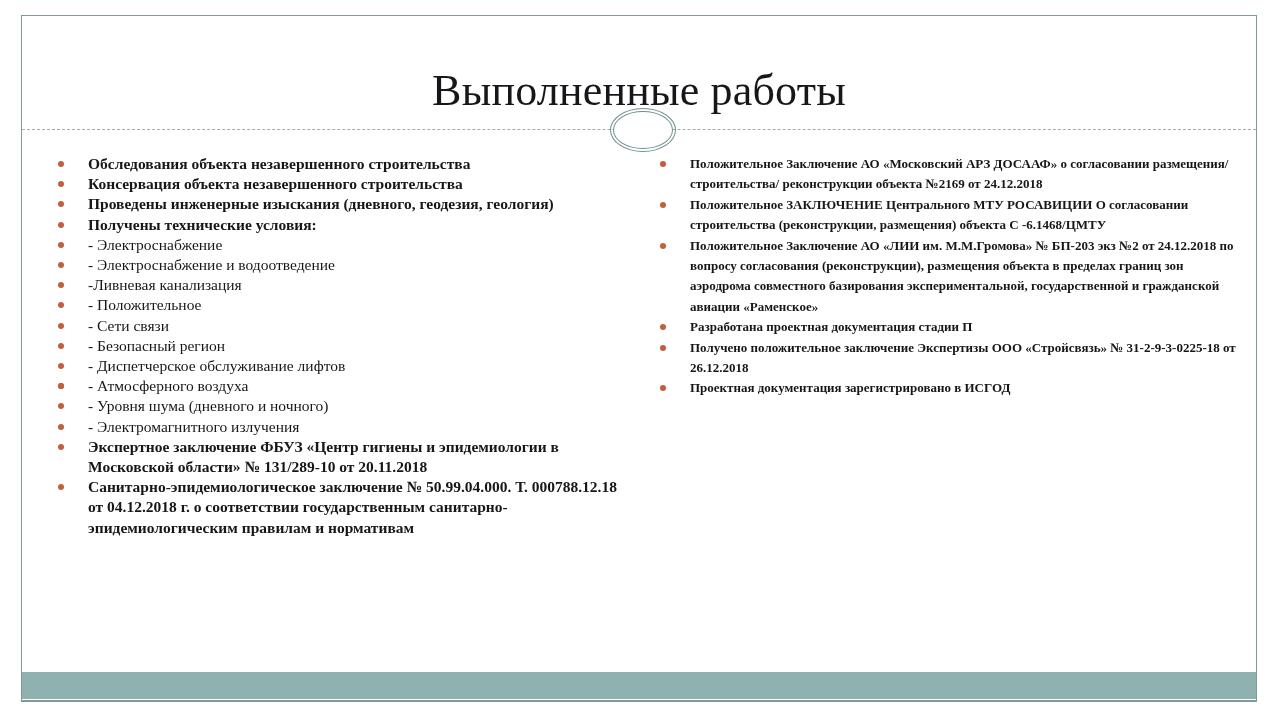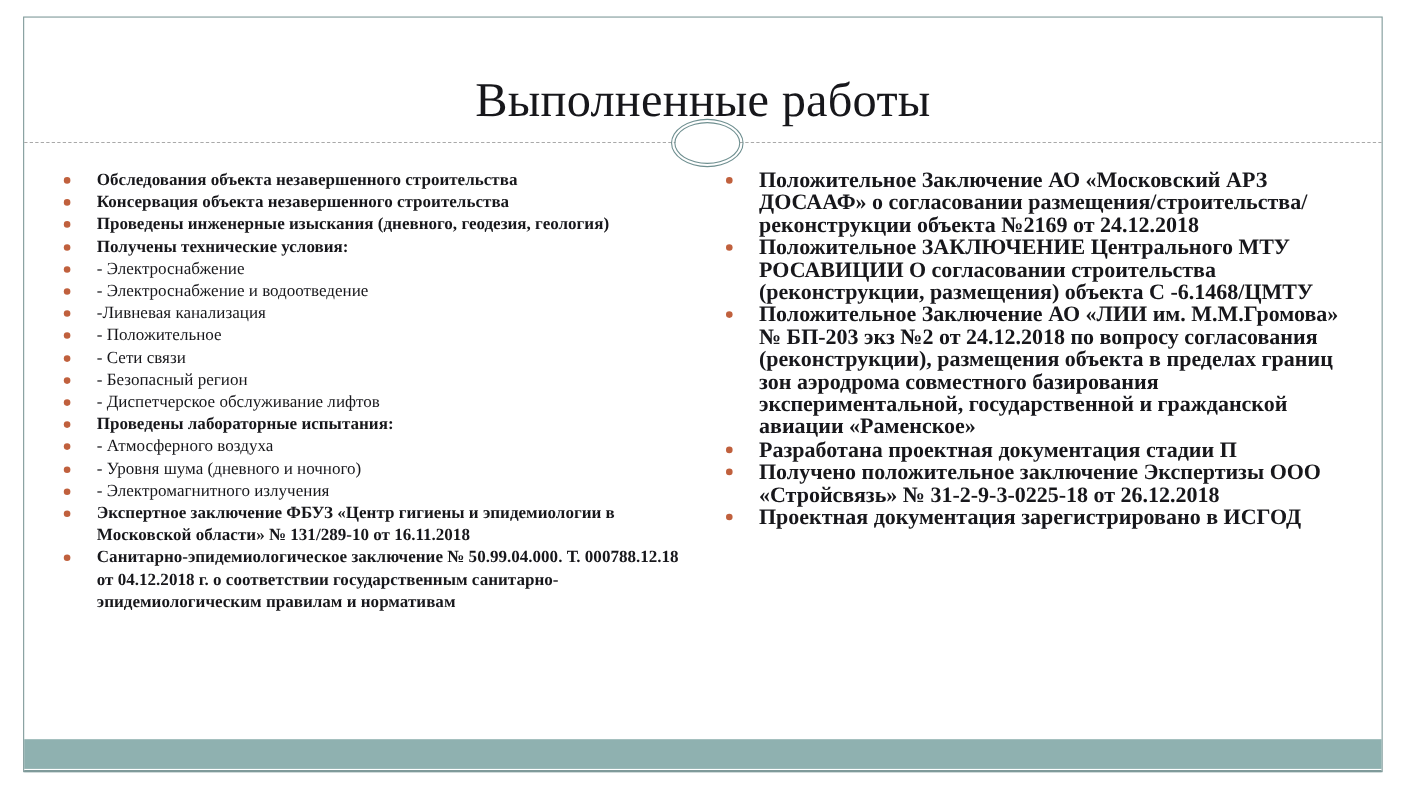--- a/index.html
+++ b/index.html
@@ -110,21 +110,21 @@
     width: 6px;
     height: 6px;
     border-radius: 50%;
     background: #c0603d;
   }
   ul.bullets > li.bold   { font-weight: bold; }
   ul.bullets > li.normal { font-weight: normal; }
 
   
   .col-right ul.bullets > li {
-    font-size: 20px;
+    font-size: 13px;
     line-height: 20.4px;
   }
 
   
   .bottom-bar {
     position: absolute;
     left: 22px;
     top: 672px;
     width: 1234px;
     height: 27px;
@@ -162,25 +162,25 @@
       <li class="bold"><span class="bullet-dot"></span><span>Консервация объекта незавершенного строительства</span></li>
       <li class="bold"><span class="bullet-dot"></span><span>Проведены инженерные изыскания (дневного, геодезия, геология)</span></li>
       <li class="bold"><span class="bullet-dot"></span><span>Получены технические условия:</span></li>
       <li class="normal"><span class="bullet-dot"></span><span>- Электроснабжение</span></li>
       <li class="normal"><span class="bullet-dot"></span><span>- Электроснабжение и водоотведение</span></li>
       <li class="normal"><span class="bullet-dot"></span><span>-Ливневая канализация</span></li>
       <li class="normal"><span class="bullet-dot"></span><span>- Положительное</span></li>
       <li class="normal"><span class="bullet-dot"></span><span>- Сети связи</span></li>
       <li class="normal"><span class="bullet-dot"></span><span>- Безопасный регион</span></li>
       <li class="normal"><span class="bullet-dot"></span><span>- Диспетчерское обслуживание лифтов</span></li>
-      <li class="bold"><span class="bullet-dot"></span><span>Проведены лабораторные испытания:</span></li>
+      <li class="bold"><span class="bullet-dot"></span></li>
       <li class="normal"><span class="bullet-dot"></span><span>- Атмосферного воздуха</span></li>
       <li class="normal"><span class="bullet-dot"></span><span>- Уровня шума (дневного и ночного)</span></li>
       <li class="normal"><span class="bullet-dot"></span><span>- Электромагнитного излучения</span></li>
-      <li class="bold"><span class="bullet-dot"></span><span>Экспертное заключение ФБУЗ «Центр гигиены и эпидемиологии в Московской области» № 131/289-10 от 16.11.2018</span></li>
+      <li class="bold"><span class="bullet-dot"></span><span>Экспертное заключение ФБУЗ «Центр гигиены и эпидемиологии в Московской области» № 131/289-10 от 20.11.2018</span></li>
       <li class="bold"><span class="bullet-dot"></span><span>Санитарно-эпидемиологическое заключение № 50.99.04.000. Т. 000788.12.18 от 04.12.2018 г. о соответствии государственным санитарно-эпидемиологическим правилам и нормативам</span></li>
     </ul>
   </div>
 
   <div class="col col-right">
     <ul class="bullets">
       <li class="bold"><span class="bullet-dot"></span><span>Положительное Заключение АО «Московский АРЗ ДОСААФ» о согласовании размещения/строительства/ реконструкции объекта №2169 от 24.12.2018</span></li>
       <li class="bold"><span class="bullet-dot"></span><span>Положительное ЗАКЛЮЧЕНИЕ Центрального МТУ РОСАВИЦИИ О согласовании строительства (реконструкции, размещения) объекта С -6.1468/ЦМТУ</span></li>
       <li class="bold"><span class="bullet-dot"></span><span>Положительное Заключение АО «ЛИИ им. М.М.Громова» № БП-203 экз №2 от 24.12.2018 по вопросу согласования (реконструкции), размещения объекта в пределах границ зон аэродрома совместного базирования экспериментальной, государственной и гражданской авиации «Раменское»</span></li>
       <li class="bold"><span class="bullet-dot"></span><span>Разработана проектная документация стадии П</span></li>

